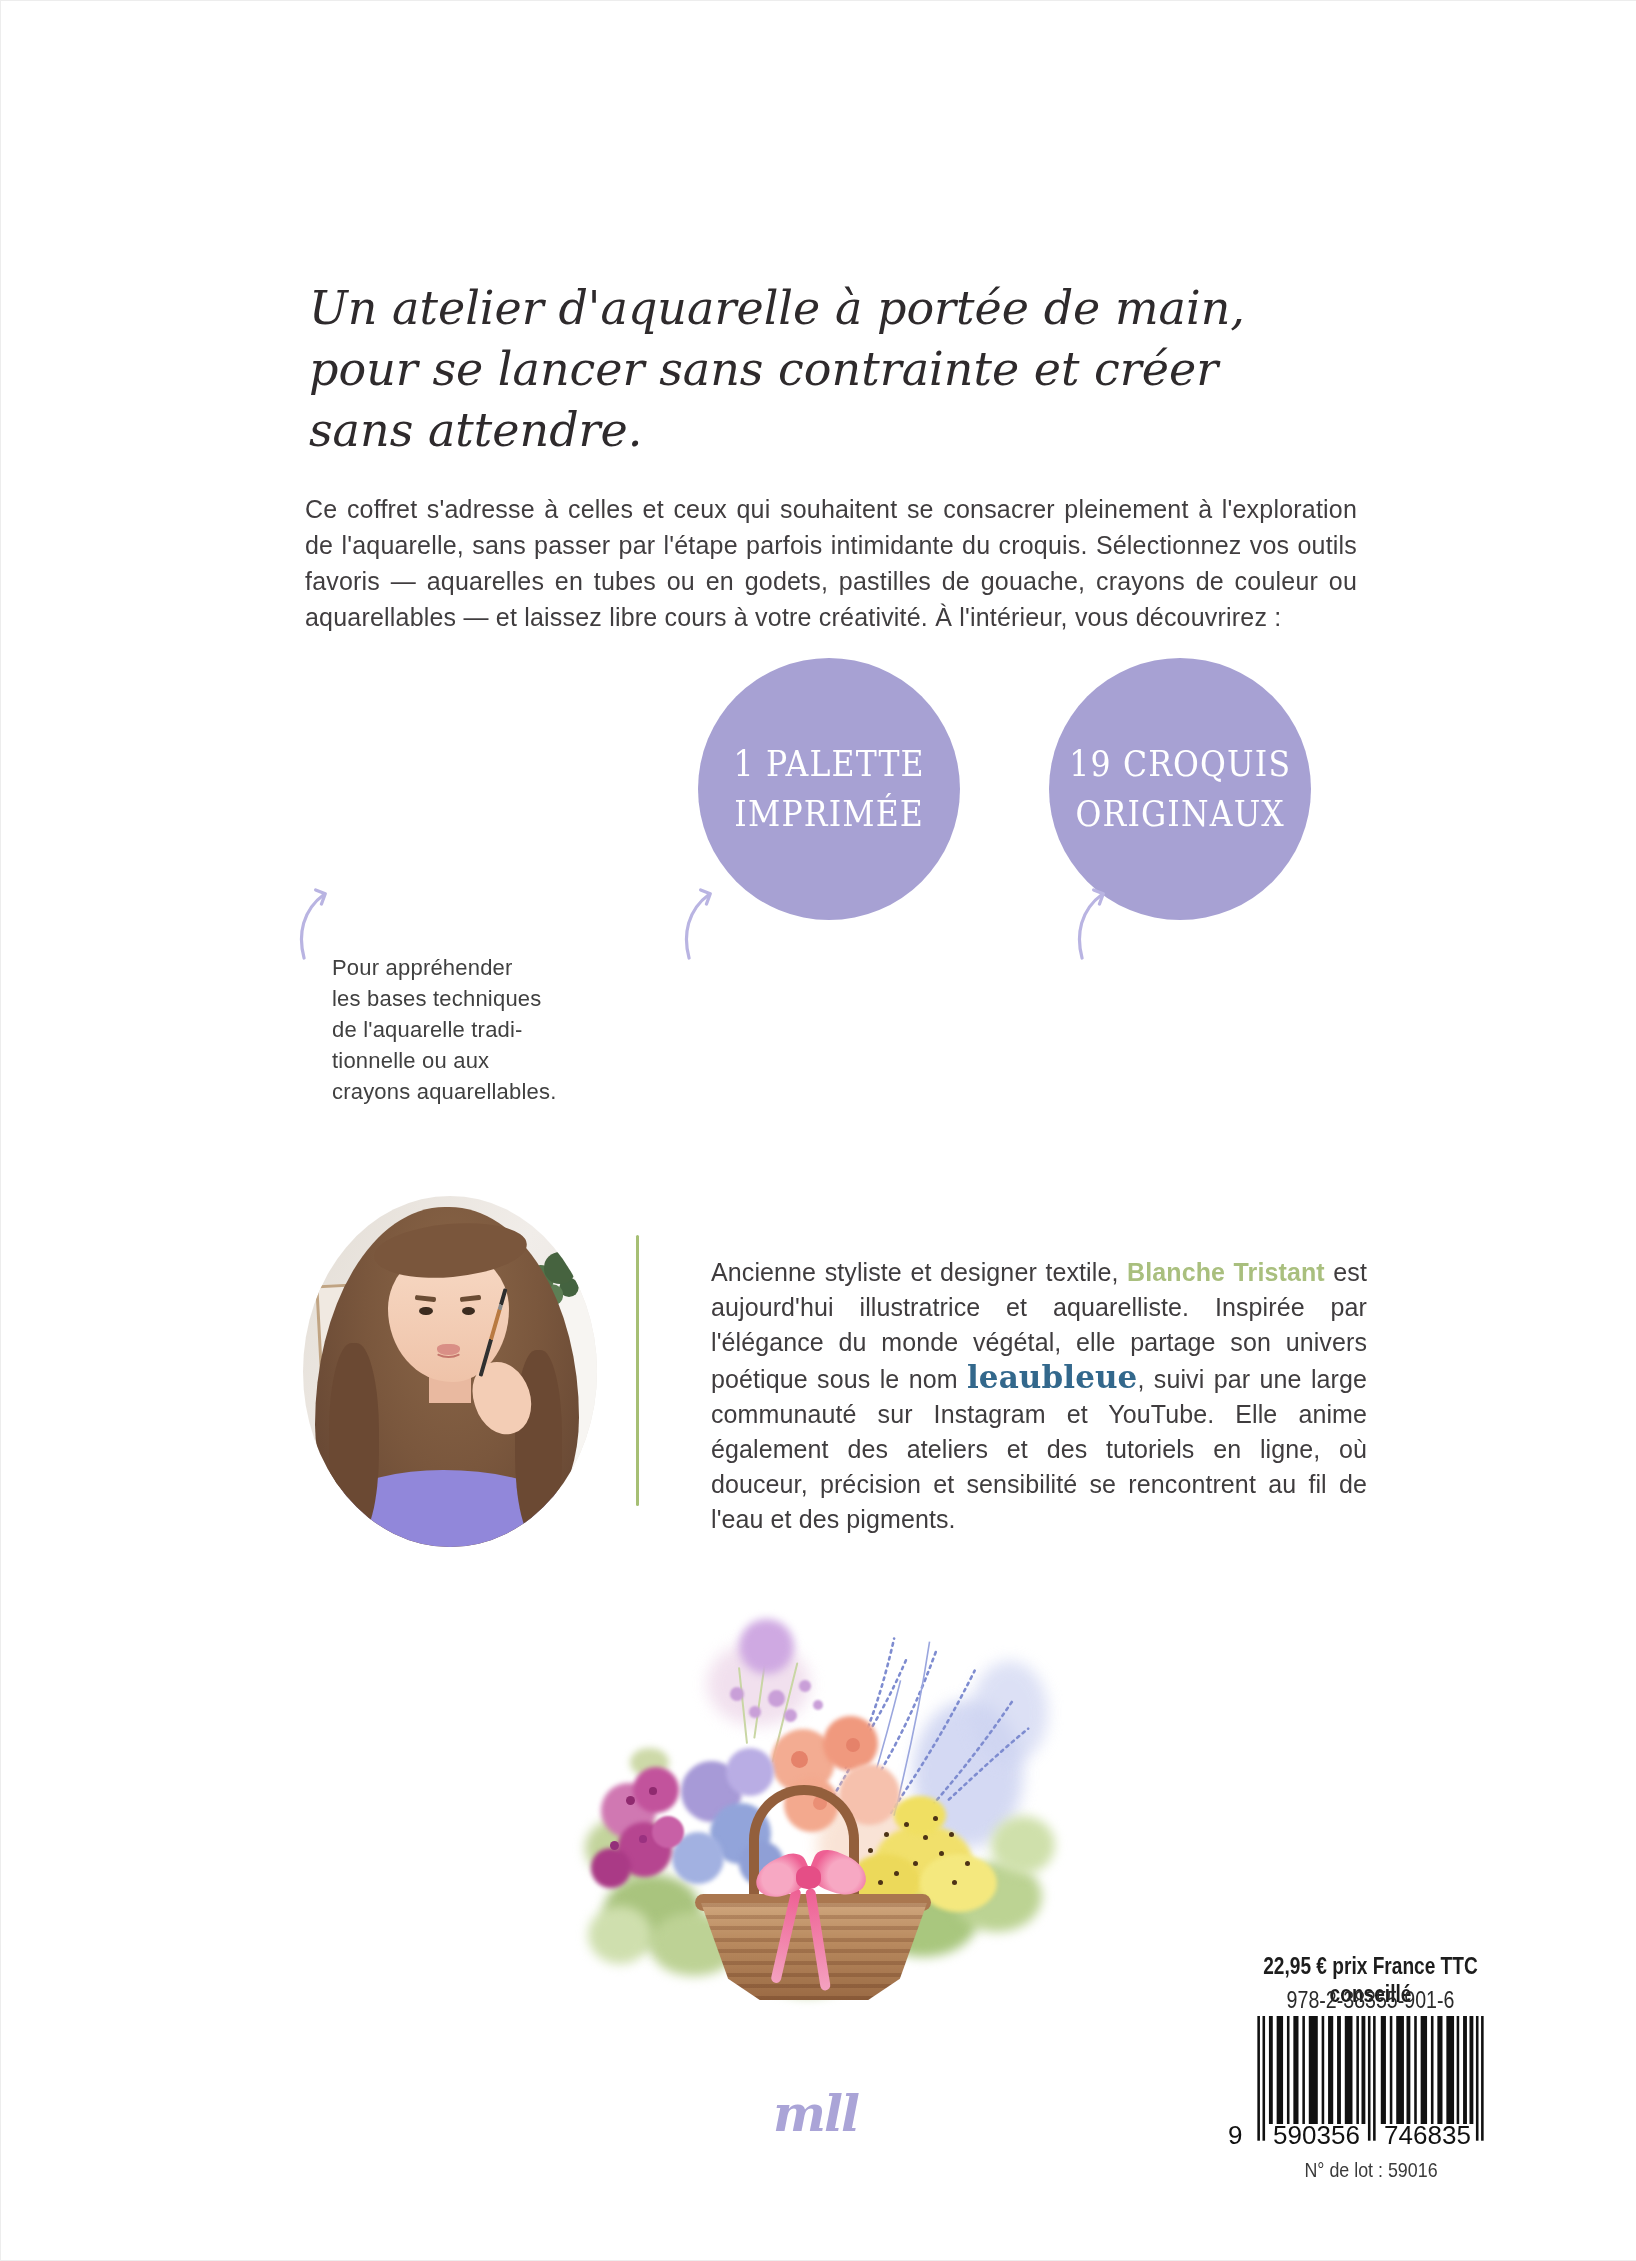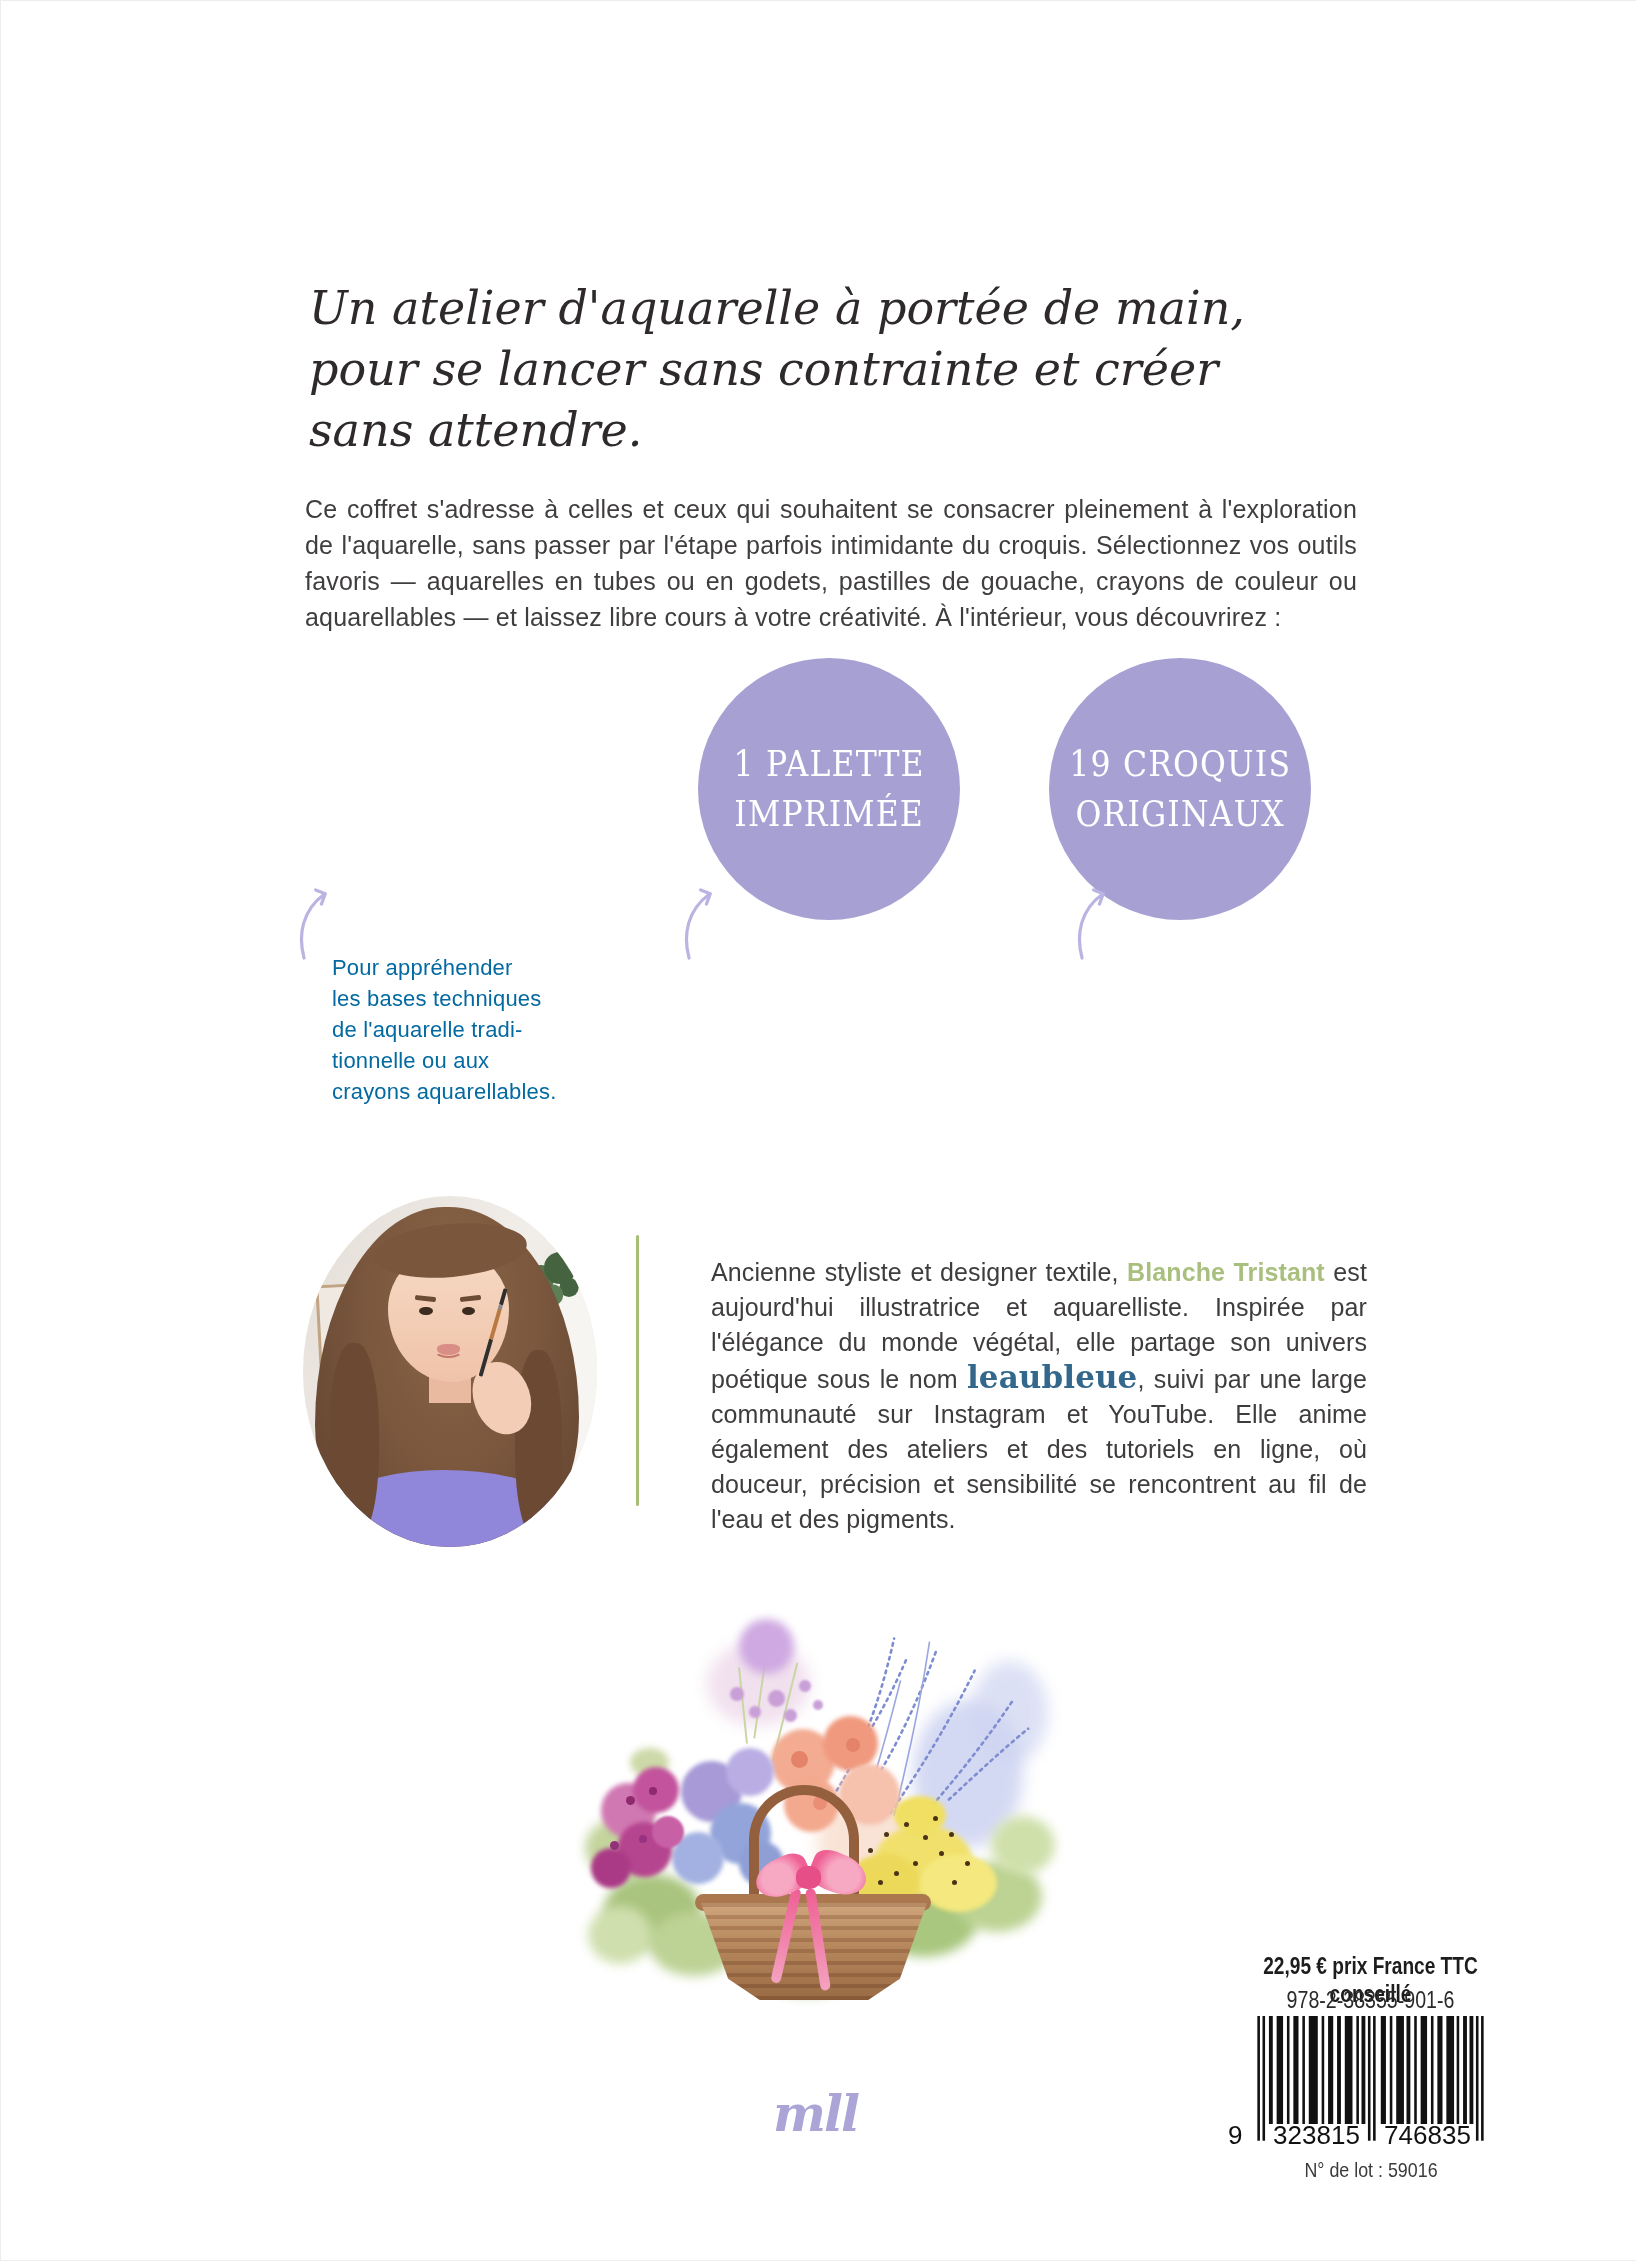--- a/index.html
+++ b/index.html
@@ -21,21 +21,21 @@
           display:flex;align-items:center;justify-content:center;text-align:center}
   .c1{left:318px}.c2{left:697px}.c3{left:1048px}
   .circle-label{font-family:"DejaVu Serif",serif;font-size:35px;line-height:50px;color:#ffffff;
                 letter-spacing:1.3px;transform:scaleX(.9)}
 
   
   .arrow{position:absolute;top:887px;width:34px;height:72px}
   .a1{left:297px}.a2{left:682px}.a3{left:1075px}
 
   
-  .desc{position:absolute;top:951px;margin:0;font-size:22px;line-height:31px;letter-spacing:0.2px;color:#0369a1}
+  .desc{position:absolute;top:951px;margin:0;font-size:22px;line-height:31px;letter-spacing:0.2px;color:#404040}
   .d1{left:331px}.d2{left:714px}.d3{left:1115px}
 
   
   .photo{position:absolute;left:302px;top:1195px;width:294px;height:351px;border-radius:50%;overflow:hidden;
          background:linear-gradient(120deg,#e3ddd5 0%,#f1ede9 50%,#e7e2dd 100%)}
   .photo>div{position:absolute}
   .ph-frame{left:5%;top:25%;width:18%;height:30%;background:#f0e9e1;border:3.9px solid #c0a483;transform:rotate(-3deg)}
   .ph-shelf{right:-3%;top:20%;width:31%;height:66%;background:#f7f5f2;
             box-shadow:inset 0 0 0 1.9px #e3ded7, inset 0 -45px 0 -43px #e3ded7, inset 0 -97px 0 -94px #e3ded7}
   .ph-item-red{right:8%;top:46%;width:8%;height:10%;background:#e1453c;border-radius:45% 45% 25% 25%}
@@ -316,19 +316,19 @@
       <rect x="280" y="0" width="8" height="168" fill="#111"></rect>
     <rect x="294" y="0" width="12" height="168" fill="#111"></rect>
       <rect x="310" y="0" width="4" height="168" fill="#111"></rect>
     <rect x="320" y="0" width="6" height="168" fill="#111"></rect>
       <rect x="330" y="0" width="6" height="168" fill="#111"></rect>
     <rect x="340" y="0" width="4" height="194" fill="#111"></rect>
       <rect x="348" y="0" width="4" height="194" fill="#111"></rect>
   </svg>
 
   <span class="bc-digit bcL">9</span>
-  <span class="bc-digit bcG1">323815</span>
+  <span class="bc-digit bcG1">590356</span>
   <span class="bc-digit bcG2">746835</span>
 
   <p class="lot">N° de lot : 59016</p>
 
 </div>
 
 
 </body></html>

